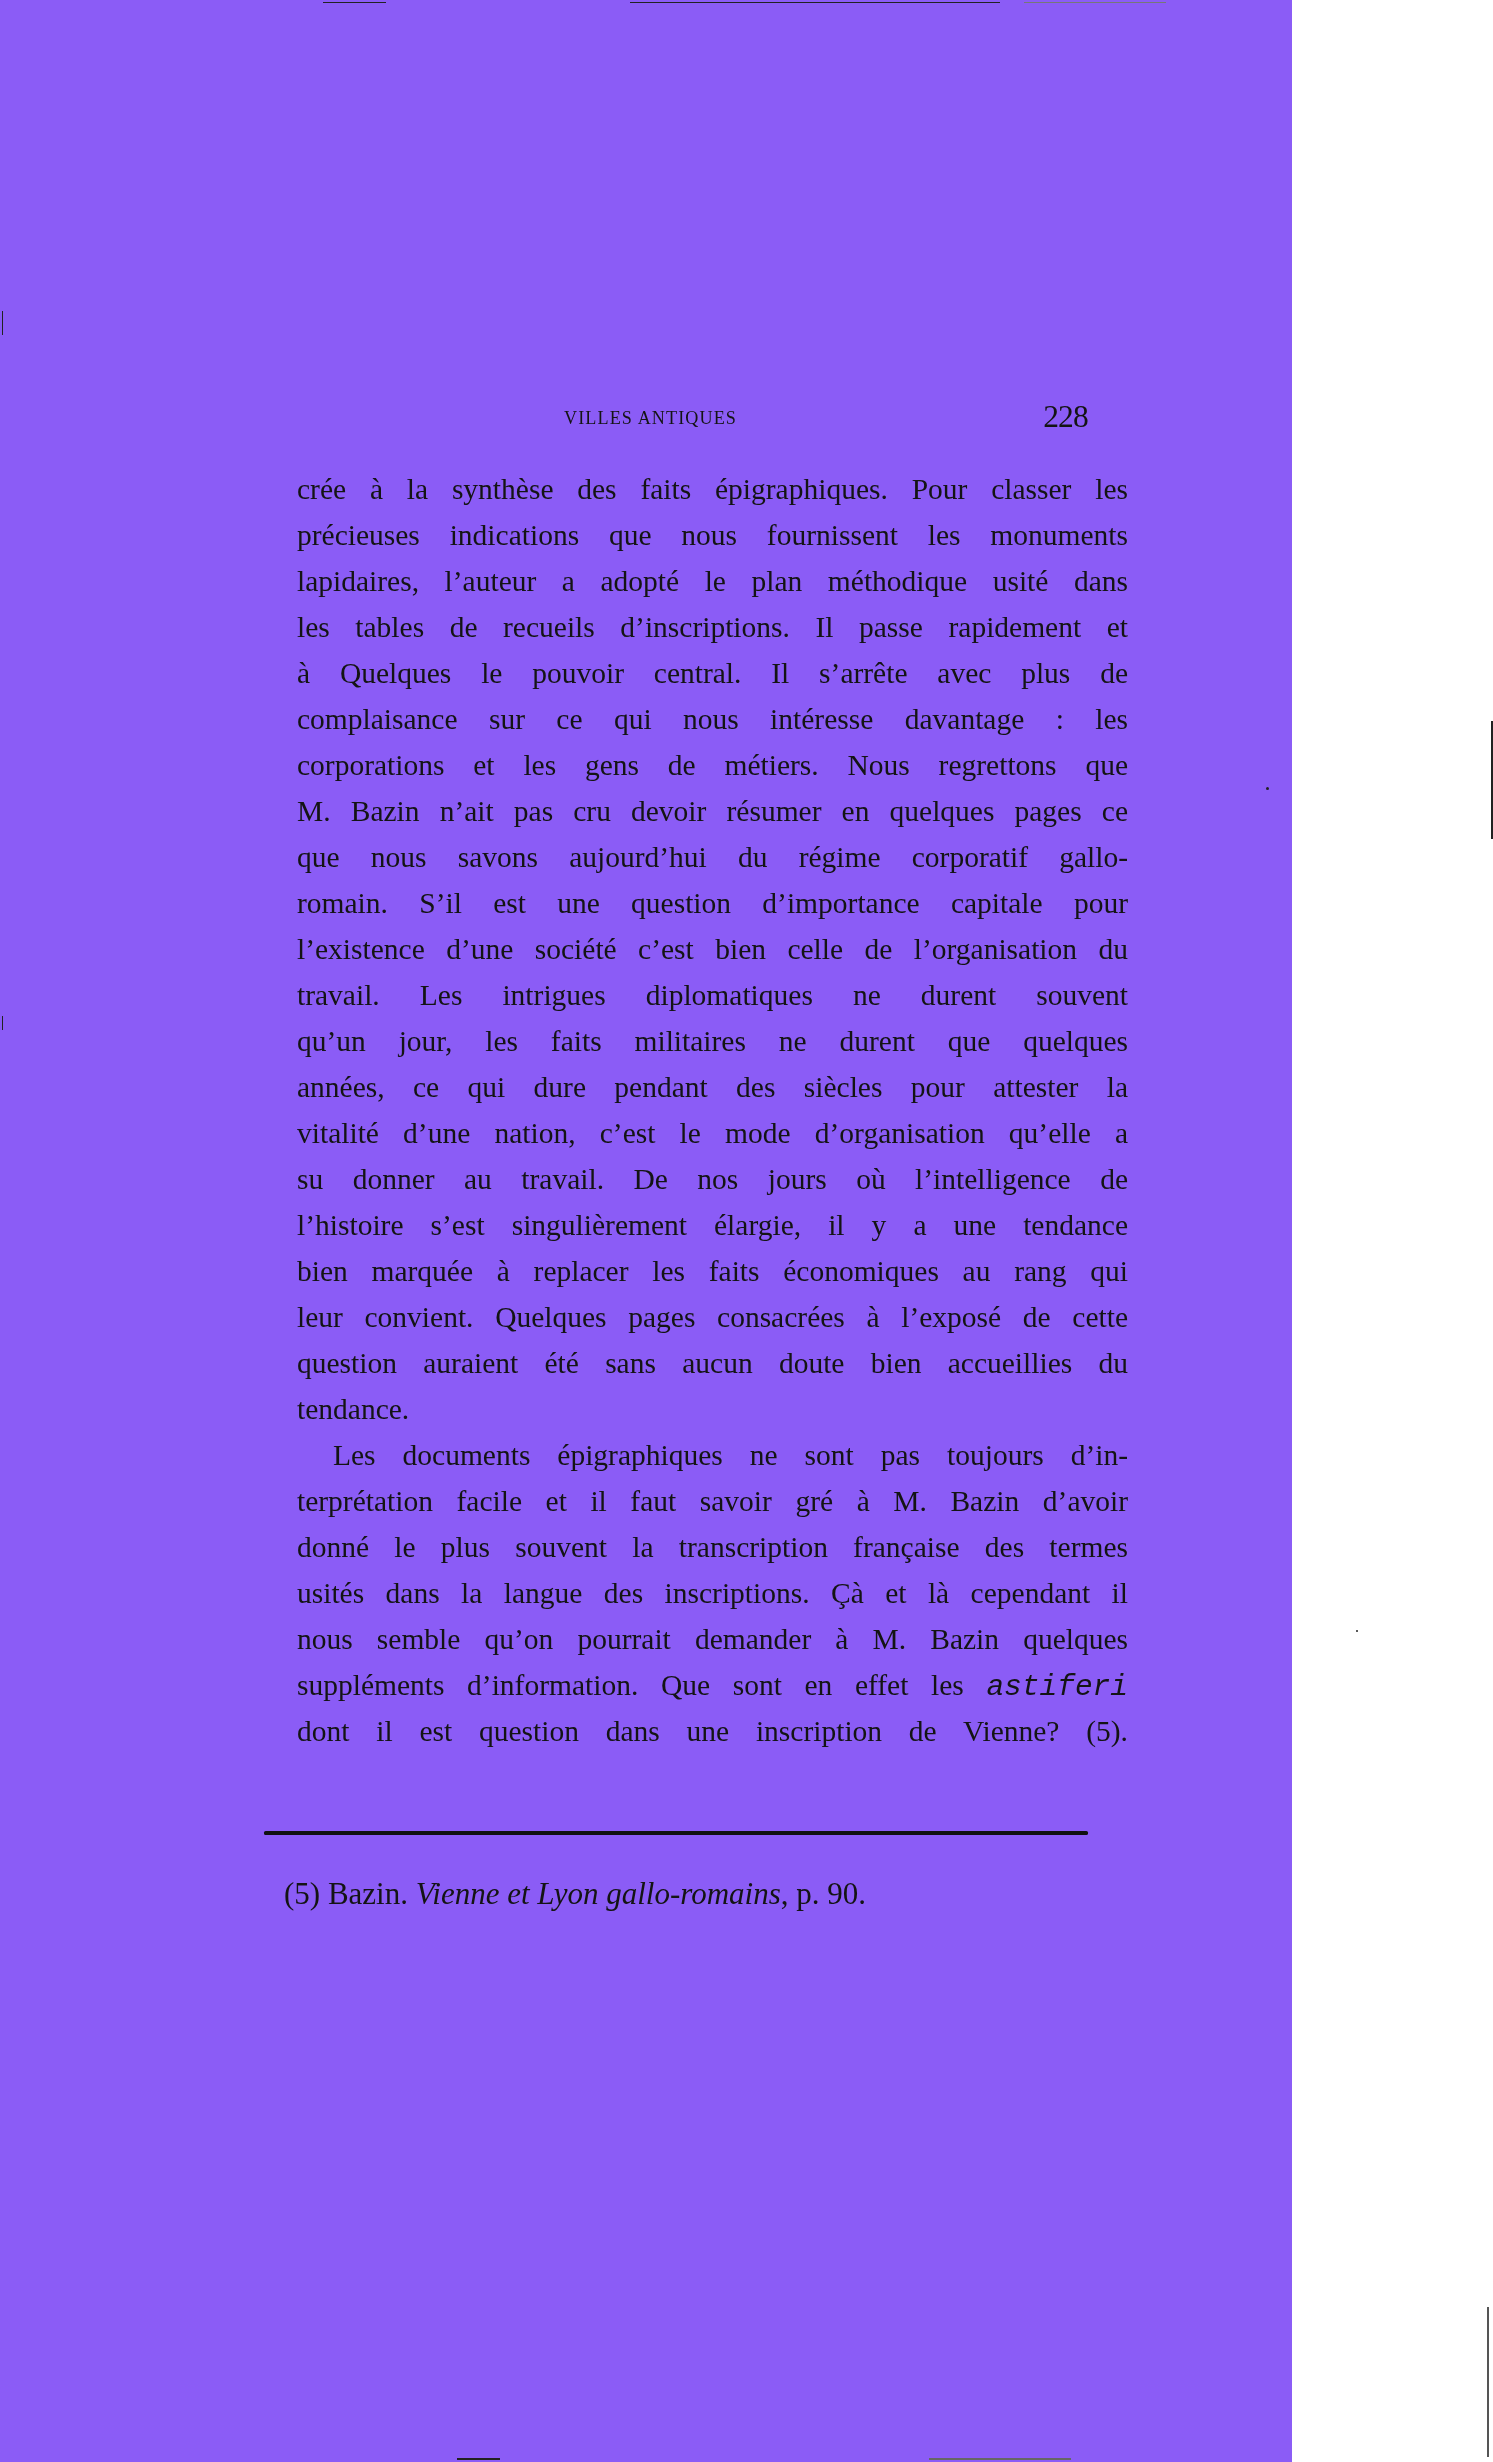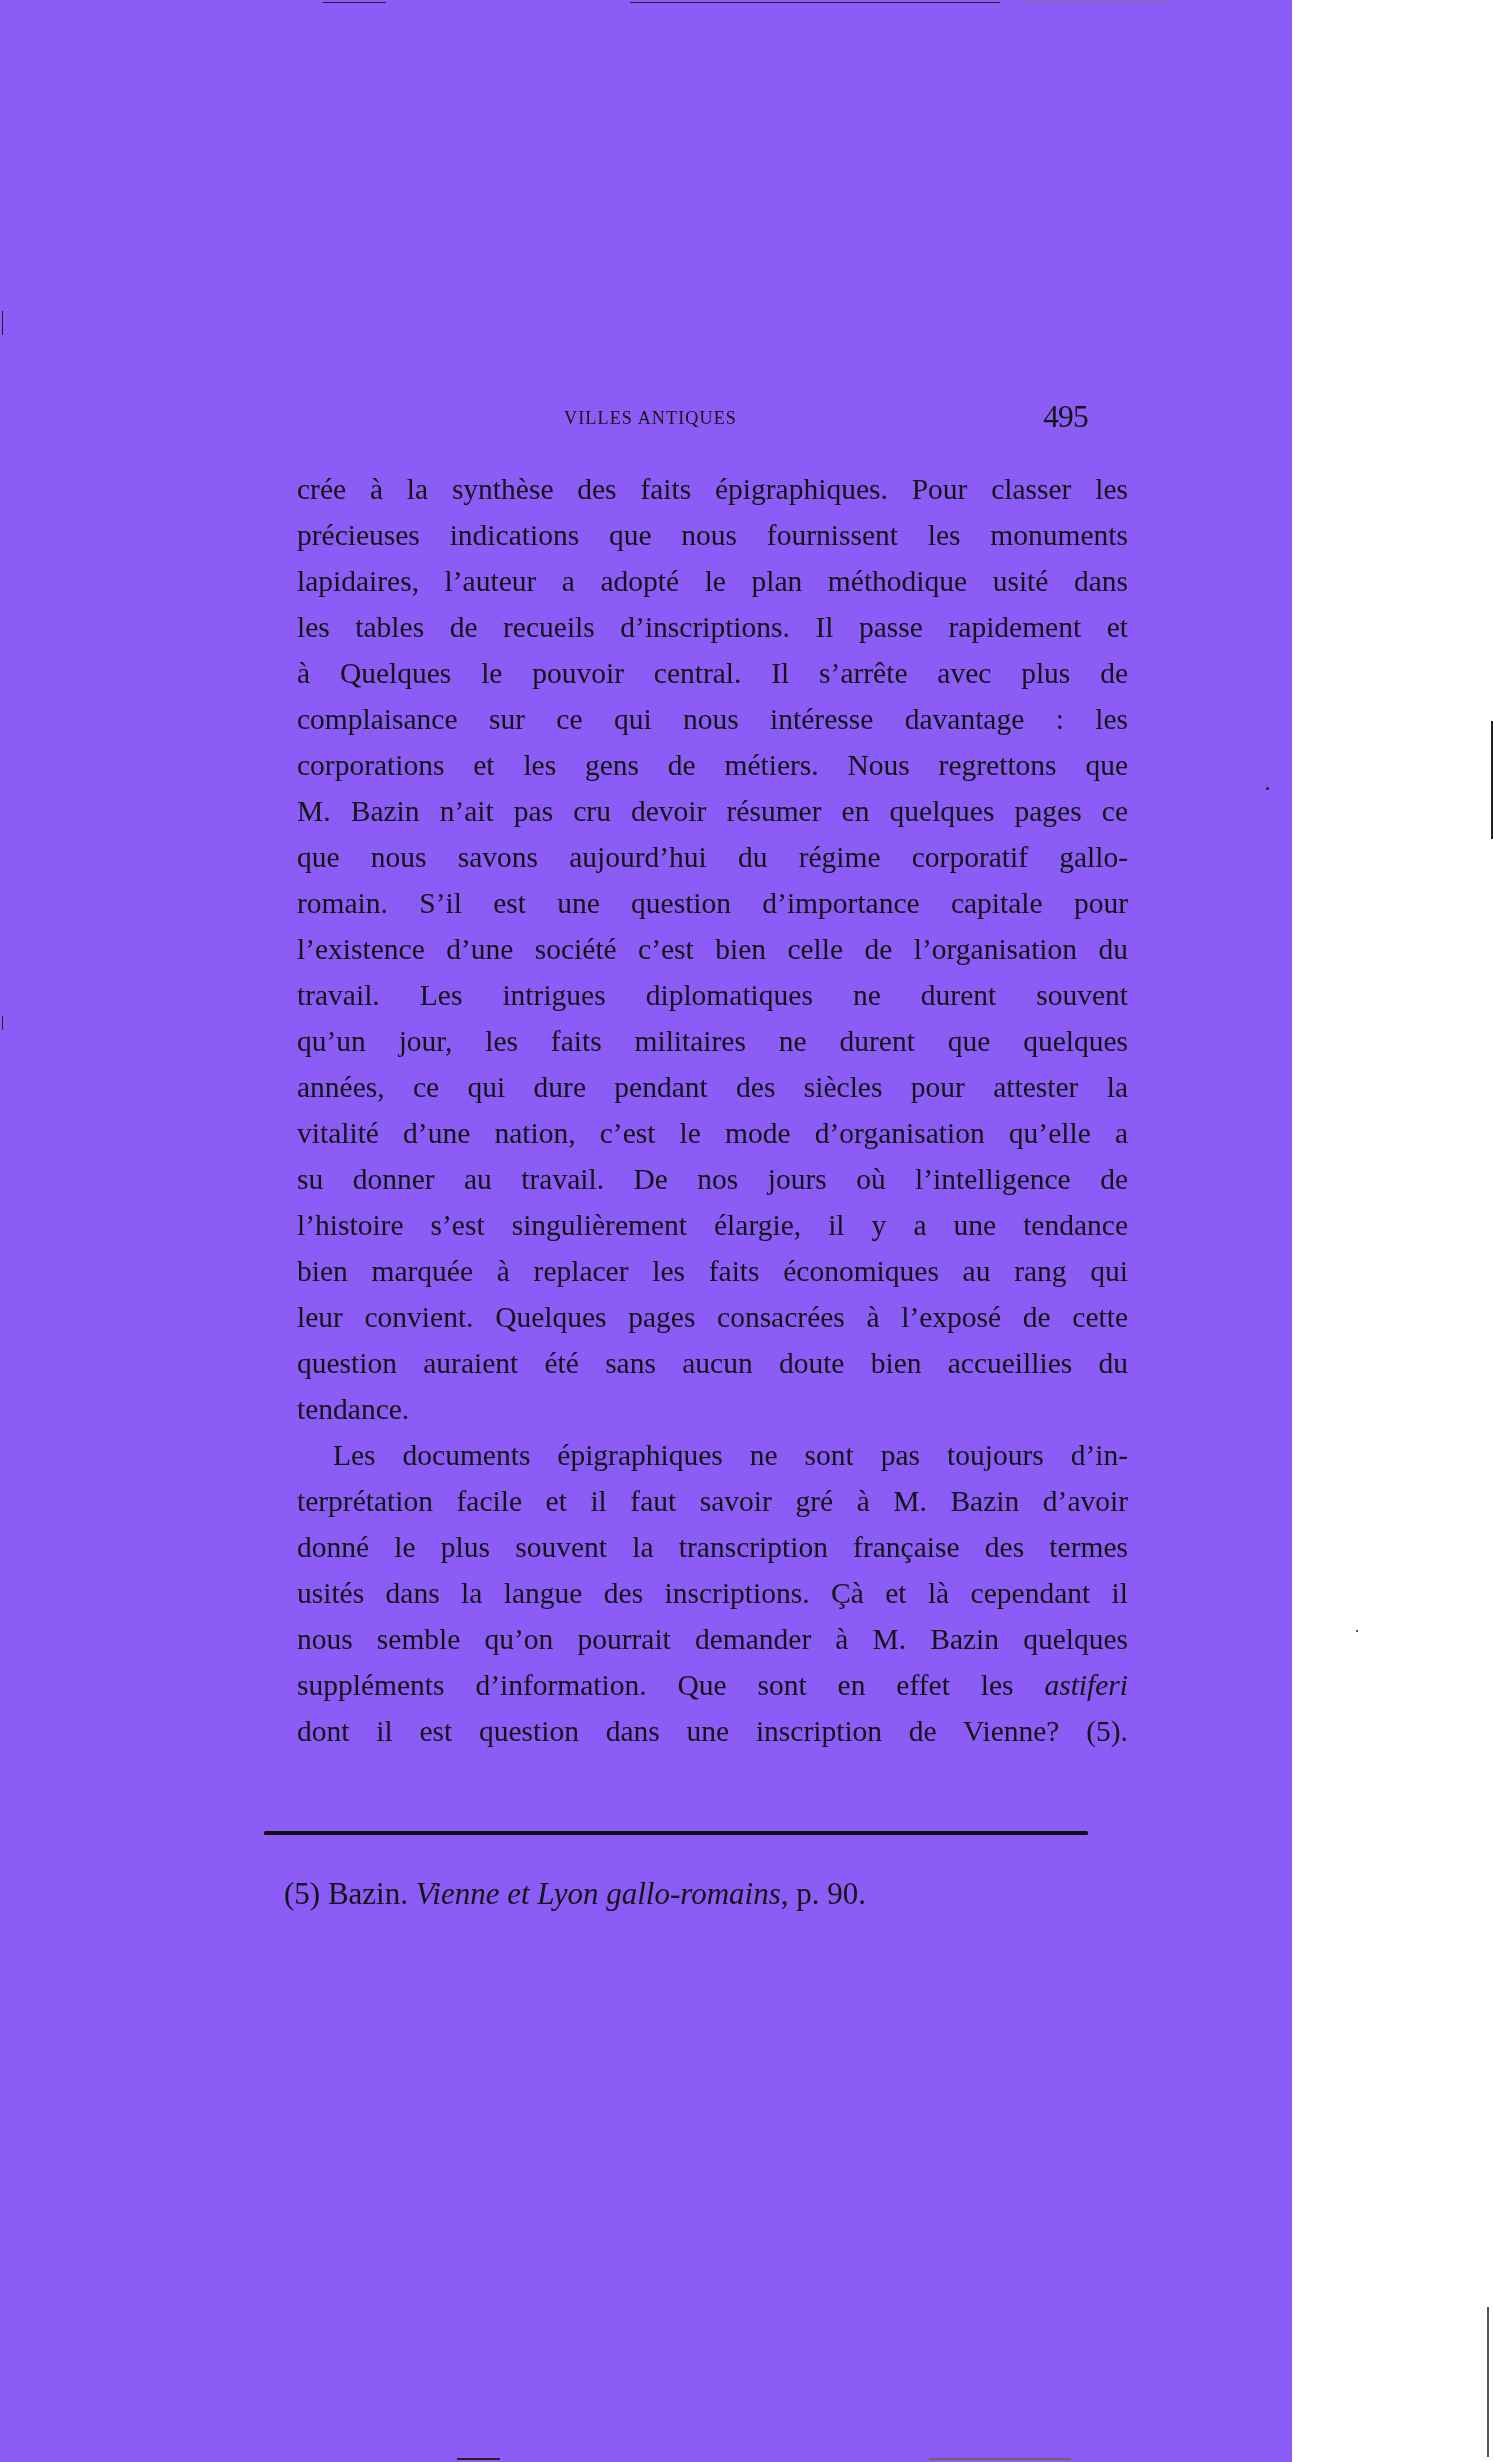--- a/index.html
+++ b/index.html
@@ -63,21 +63,21 @@
       text-align: justify;
       text-align-last: justify;
       overflow: visible;
     }
     .line.last {
       text-align-last: left;
     }
     .line.indent {
       padding-left: 36px;
     }
-    .line .it { font-style: italic; }
+    .line .it { font-style: italic; font-family: Liberation Mono, monospace; }
     .rule {
       position: absolute;
       left: 264px;
       top: 1831px;
       width: 824px;
       height: 3.9px;
       background: #111111;
       border-radius: 1.6px;
     }
     .footnote {
@@ -94,21 +94,21 @@
       background: #222;
     }
   </style>
 </head>
 <body>
 
 <div class="page">
 
   <div class="running-head">
     <span class="running-title">VILLES ANTIQUES</span>
-    <span class="page-number">495</span>
+    <span class="page-number">228</span>
   </div>
 
   <div class="body-text">
 
     <div>
       <span class="line">crée à la synthèse des faits épigraphiques. Pour classer les</span>
       <span class="line">précieuses indications que nous fournissent les monuments</span>
       <span class="line">lapidaires, l’auteur a adopté le plan méthodique usité dans</span>
       <span class="line">les tables de recueils d’inscriptions. Il passe rapidement et</span>
       <span class="line">à Quelques le pouvoir central. Il s’arrête avec plus de</span>

